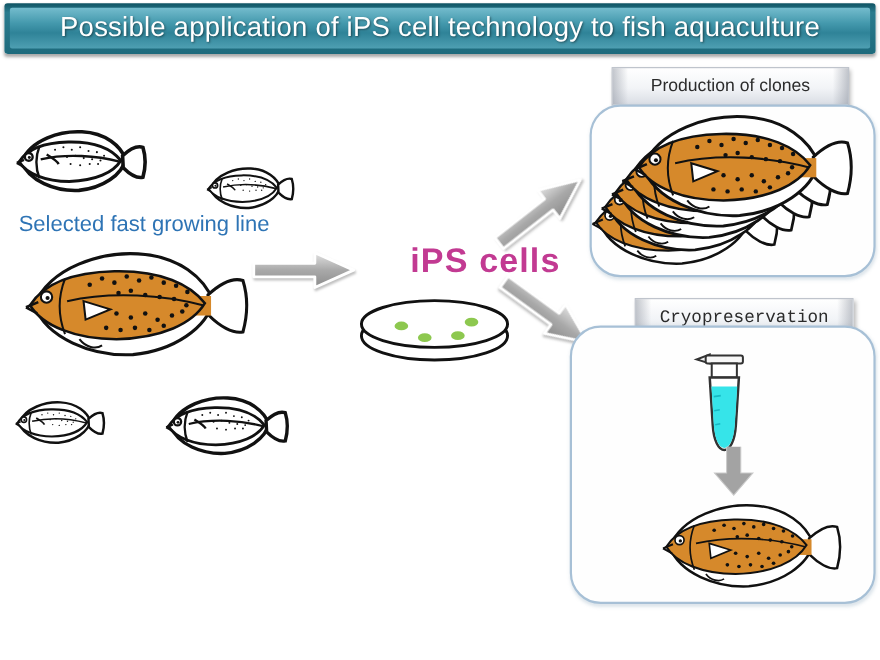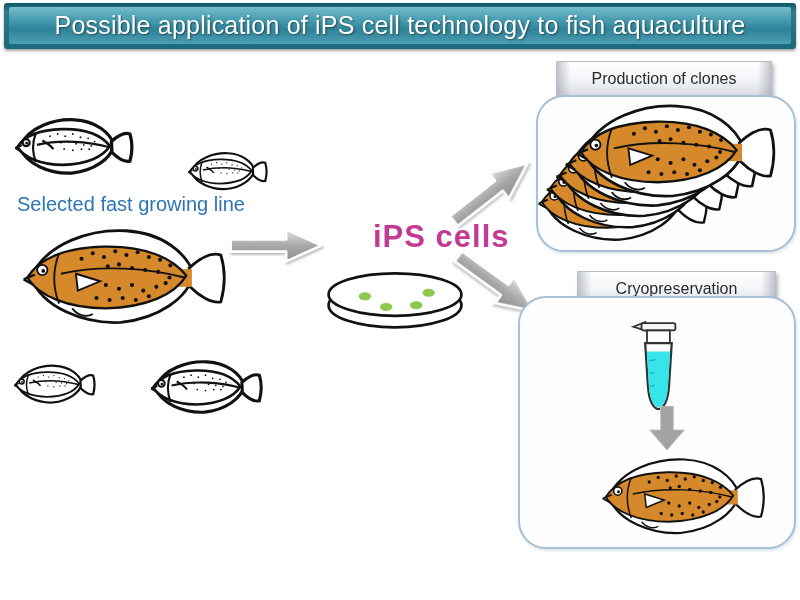--- a/index.html
+++ b/index.html
@@ -45,21 +45,21 @@
     background:
       linear-gradient(90deg,rgba(146,152,163,.55) 0,rgba(146,152,163,0) 14px,
         rgba(146,152,163,0) calc(100% - 14px),rgba(146,152,163,.55) 100%),
       linear-gradient(180deg,#ffffff 0%,#f2f4f7 55%,#d9dde4 100%);
     border:1px solid #b9bec7;
     box-shadow:2px 3px 4px rgba(0,0,0,.28);
     display:flex;align-items:center;justify-content:center;
   }
   .tag span{color:#2b2b2b;font-size:16px;white-space:nowrap;}
   .tag-clones{left:556px;top:61px;width:214px;}
-  .tag-cryo{left:577px;top:271px;width:197px;}
+  .tag-cryo{left:577px;top:271px;width:197px;font-family:Liberation Mono, monospace;}
 
   
   .bluebox{
     background:#fefefe;
     border:2.5px solid var(--box-border-blue,#a7c0d6);
     border-radius:28px;
     box-shadow:1px 2px 3px rgba(120,150,175,.25);
   }
   .box-clones{left:536px;top:95px;width:256px;height:153px;overflow:hidden;}
   .box-cryo{left:518px;top:296px;width:274px;height:249px;}

